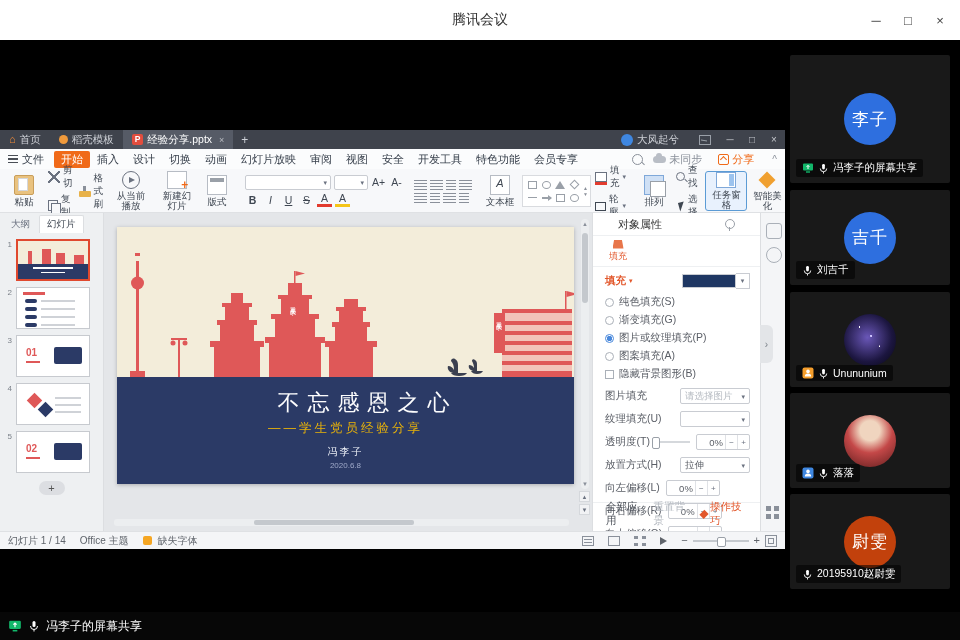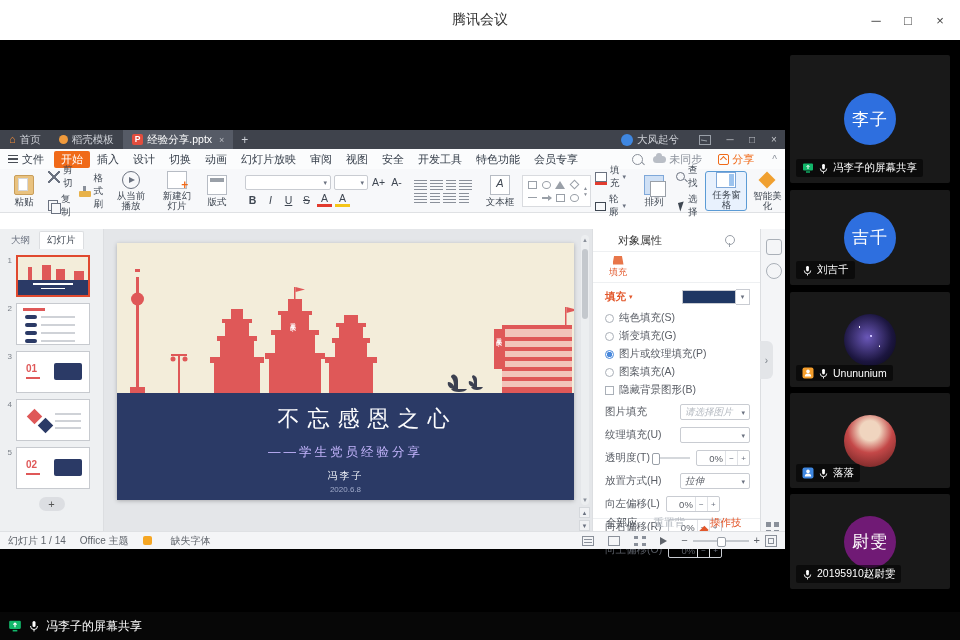--- a/index.html
+++ b/index.html
@@ -114,21 +114,21 @@
   .shp{width:9px;height:8px;border:1px solid #9aa0a8;box-sizing:border-box;}
   .shp.circ{border-radius:50%;}
   .shp.line{border:none;height:1px;background:#9aa0a8;margin-top:0;}
   .shp.tri{border:none;width:0;height:0;border-left:5px solid transparent;border-right:5px solid transparent;border-bottom:8px solid transparent;border-bottom-color:#9aa0a8;}
   .shp.diam{border:1px solid #9aa0a8;transform:rotate(45deg);width:7px;height:7px;}
   .shp.arrow{border:none;height:2px;background:#9aa0a8;position:relative;}
   .shp.arrow::after{content:"";position:absolute;right:-1px;top:-2px;border-left:4px solid #9aa0a8;border-top:3px solid transparent;border-bottom:3px solid transparent;}
   .shp-scroll{display:flex;flex-direction:column;gap:1px;margin-left:2px;color:#8a909a;font-size:5px;line-height:1;}
 
   
-  .wps-body{position:absolute;top:99px;left:0;right:0;height:318px;display:flex;}
+  .wps-body{position:absolute;top:83px;left:0;right:0;height:318px;display:flex;}
   
   .slidespane{width:104px;background:#eef0f2;border-right:1px solid #dcdee1;box-sizing:border-box;position:relative;}
   .sp-tabs{display:flex;align-items:flex-end;height:20px;padding-left:4px;gap:2px;}
   .sp-tab{font-size:9.5px;color:#6b7280;padding:2px 7px;}
   .sp-tab.active{background:#fff;color:#3f4752;border:1px solid #dcdee1;border-bottom:none;border-radius:2px 2px 0 0;}
   .thumb-row{display:flex;gap:4px;margin:6px 6px 0 2px;align-items:flex-start;}
   .tnum{width:10px;font-size:8px;color:#7c828a;text-align:right;margin-top:1px;}
   .th{position:relative;width:74px;height:42px;background:#fff;border:1px solid #c7cacf;overflow:hidden;box-sizing:border-box;}
   .thumb-row.sel .th{border:2px solid #e0492f;}
   .th1{background:#f3edda;}
@@ -155,21 +155,21 @@
     justify-content:center;color:#555;font-size:11px;line-height:1;}
 
   
   .canvas{width:488px;background:#e4e6e9;position:relative;box-sizing:border-box;}
   .slide{position:absolute;left:13px;top:14px;width:457px;height:257px;background:#f3edda;
     box-shadow:0 1px 4px rgba(0,0,0,.25);overflow:hidden;}
   .skyline{position:absolute;left:0;top:0;}
   .vlabel{position:absolute;writing-mode:vertical-rl;font-size:6px;color:#fff;letter-spacing:1px;line-height:1;}
   .band{position:absolute;left:0;right:0;top:150px;bottom:0;background:#2b3a66;text-align:center;}
   .s-title{margin-top:11px;font-size:22px;letter-spacing:8px;color:#fcfcfd;margin-left:44px;}
-  .s-sub{margin-top:10px;font-size:12.5px;letter-spacing:3px;color:#c4b5fd;}
+  .s-sub{margin-top:2px;font-size:12.5px;letter-spacing:3px;color:#eab308;}
   .s-author{margin-top:8px;font-size:10px;color:#eef1f8;letter-spacing:2px;}
   .s-date{margin-top:2px;font-size:8px;color:#9fa9c9;}
   .vscroll{position:absolute;right:3px;top:6px;width:8px;height:270px;background:#eceef0;border-radius:4px;}
   .vthumb{position:absolute;left:1px;top:14px;width:6px;height:70px;background:#c4c8cd;border-radius:3px;}
   .varrow{position:absolute;left:0;width:8px;text-align:center;font-size:6px;color:#8a909a;line-height:1;}
   .hscroll{position:absolute;left:10px;bottom:5px;height:7px;width:455px;background:#eceef0;border-radius:3px;}
   .hthumb{position:absolute;left:140px;top:1px;width:160px;height:5px;background:#c4c8cd;border-radius:2px;}
   .pagenav{position:absolute;right:2px;bottom:16px;display:flex;flex-direction:column;gap:2px;align-items:center;}
   .pg-btn{width:9px;height:9px;background:#f1f2f4;border:1px solid #d5d8dc;font-size:6px;color:#6b7280;
     display:flex;align-items:center;justify-content:center;}
@@ -192,21 +192,21 @@
   .swatch-caret{width:13px;height:14px;border:1px solid #c9ccd2;border-left:none;display:flex;align-items:center;justify-content:center;font-size:7px;color:#6b7280;}
   .popt{display:flex;align-items:center;gap:5px;margin:4px 0;}
   .rdot{width:9px;height:9px;border:1px solid #aab0b8;border-radius:50%;box-sizing:border-box;flex:0 0 auto;}
   .rdot.sel{border-color:#4a89dc;background:radial-gradient(circle,#4a89dc 0 2.5px,#fff 3px);}
   .cbox{width:9px;height:9px;border:1px solid #aab0b8;box-sizing:border-box;flex:0 0 auto;}
   .plab2{white-space:nowrap;}
   .prow{display:flex;align-items:center;margin:7px 0;height:16px;}
   .plab{white-space:nowrap;}
   .pdrop{margin-left:auto;min-width:70px;height:16px;border:1px solid #c9ccd2;border-radius:2px;display:flex;align-items:center;
     justify-content:space-between;padding:0 4px;box-sizing:border-box;background:#fff;}
-  .pdrop .pval{font-size:9.5px;color:#5a5e66;font-style:italic;}
+  .pdrop .pval{font-size:9.5px;color:#5a5e66;}
   .pdrop.dim .pval{color:#b4b9c0;}
   .pslider{margin-left:auto;width:38px;height:16px;position:relative;}
   .ptrack{position:absolute;left:0;right:0;top:7px;height:2px;background:#d5d8dc;}
   .phandle{position:absolute;left:0;top:3px;width:6px;height:10px;background:#fff;border:1px solid #9aa0a8;border-radius:2px;}
   .pspin{margin-left:6px;display:flex;align-items:center;border:1px solid #c9ccd2;border-radius:2px;height:16px;box-sizing:border-box;}
   .pspin .pval{width:26px;text-align:right;padding-right:2px;font-size:9.5px;}
   .pstep{width:11px;height:14px;border-left:1px solid #e0e2e6;display:flex;align-items:center;justify-content:center;
     font-size:8px;color:#6b7280;}
   .pfoot{position:absolute;bottom:6px;left:0;right:0;display:flex;align-items:center;padding:0 13px;gap:10px;border-top:1px solid #eef0f2;height:22px;}
   .pf-btn{color:#4a4f57;}
@@ -223,21 +223,21 @@
     display:flex;align-items:center;justify-content:center;color:#7c828a;font-size:10px;}
   .rs-grid{position:absolute;left:5px;bottom:12px;width:13px;height:13px;
     background:linear-gradient(#8a909a 0 0) left top/5px 5px no-repeat,
                linear-gradient(#8a909a 0 0) right top/5px 5px no-repeat,
                linear-gradient(#8a909a 0 0) left bottom/5px 5px no-repeat,
                linear-gradient(#8a909a 0 0) right bottom/5px 5px no-repeat;}
 
   
   .wps-status{position:absolute;top:401px;left:0;right:0;height:18px;background:#f4f5f7;border-top:1px solid #dfe1e4;
     display:flex;align-items:center;font-size:10px;color:#5f646b;padding:0 8px;box-sizing:border-box;gap:14px;}
-  .warn{display:flex;align-items:center;gap:19px;}
+  .warn{display:flex;align-items:center;gap:6px;}
   .warn-ic{width:9px;height:9px;background:#f5a623;border-radius:2px;}
   .sb-spacer{flex:1;}
   .sb-ic{width:12px;height:10px;border:1px solid #8a909a;box-sizing:border-box;}
   .sb-ic.note::after{content:"";display:block;margin:2px 1px 0;height:4px;
     background:repeating-linear-gradient(to bottom,#8a909a 0 1px,transparent 1px 2.5px);}
   .sb-ic.grid4{background:linear-gradient(#8a909a 0 0) left top/4px 3px no-repeat,
                linear-gradient(#8a909a 0 0) right top/4px 3px no-repeat,
                linear-gradient(#8a909a 0 0) left bottom/4px 3px no-repeat,
                linear-gradient(#8a909a 0 0) right bottom/4px 3px no-repeat;border:none;}
   .sb-play{width:0;height:0;border-left:7px solid #5f646b;border-top:4.5px solid transparent;border-bottom:4.5px solid transparent;}
@@ -248,21 +248,21 @@
   .fit-ic{width:10px;height:10px;border:1px solid #8a909a;position:relative;}
   .fit-ic::after{content:"";position:absolute;left:2px;top:2px;right:2px;bottom:2px;border:1px solid #8a909a;}
 
   
   .sidebar{position:absolute;left:790px;top:0;width:160px;height:572px;}
   .tile{position:absolute;left:0;width:160px;background:#191919;border-radius:2px;overflow:hidden;
     display:flex;align-items:center;justify-content:center;}
   .avatar{width:52px;height:52px;border-radius:50%;display:flex;align-items:center;justify-content:center;
     color:#fff;font-size:17px;letter-spacing:1px;}
   .av-blue{background:#2e6fdf;}
-  .av-indigo{background:#701a75;}
+  .av-indigo{background:#c2410c;}
   .av-galaxy{background:
       radial-gradient(1.5px 1.5px at 30% 25%,#fff 40%,transparent 60%),
       radial-gradient(1.5px 1.5px at 68% 62%,#fff 40%,transparent 60%),
       radial-gradient(2px 2px at 52% 42%,#cfc4ff 40%,transparent 60%),
       radial-gradient(circle at 45% 45%,#6a57b8 0%,#1c1640 60%,#05050f 100%);}
   .av-photo{background:radial-gradient(circle at 50% 30%,#f0d5bf 0 22%,#c44848 50%,#5f1d1d 100%);}
   .tlabel{position:absolute;left:6px;bottom:6px;display:flex;align-items:center;gap:4px;
     background:rgba(0,0,0,.55);border-radius:2px;padding:2px 6px;color:#fff;font-size:10.5px;max-width:146px;
     white-space:nowrap;overflow:hidden;}
 

